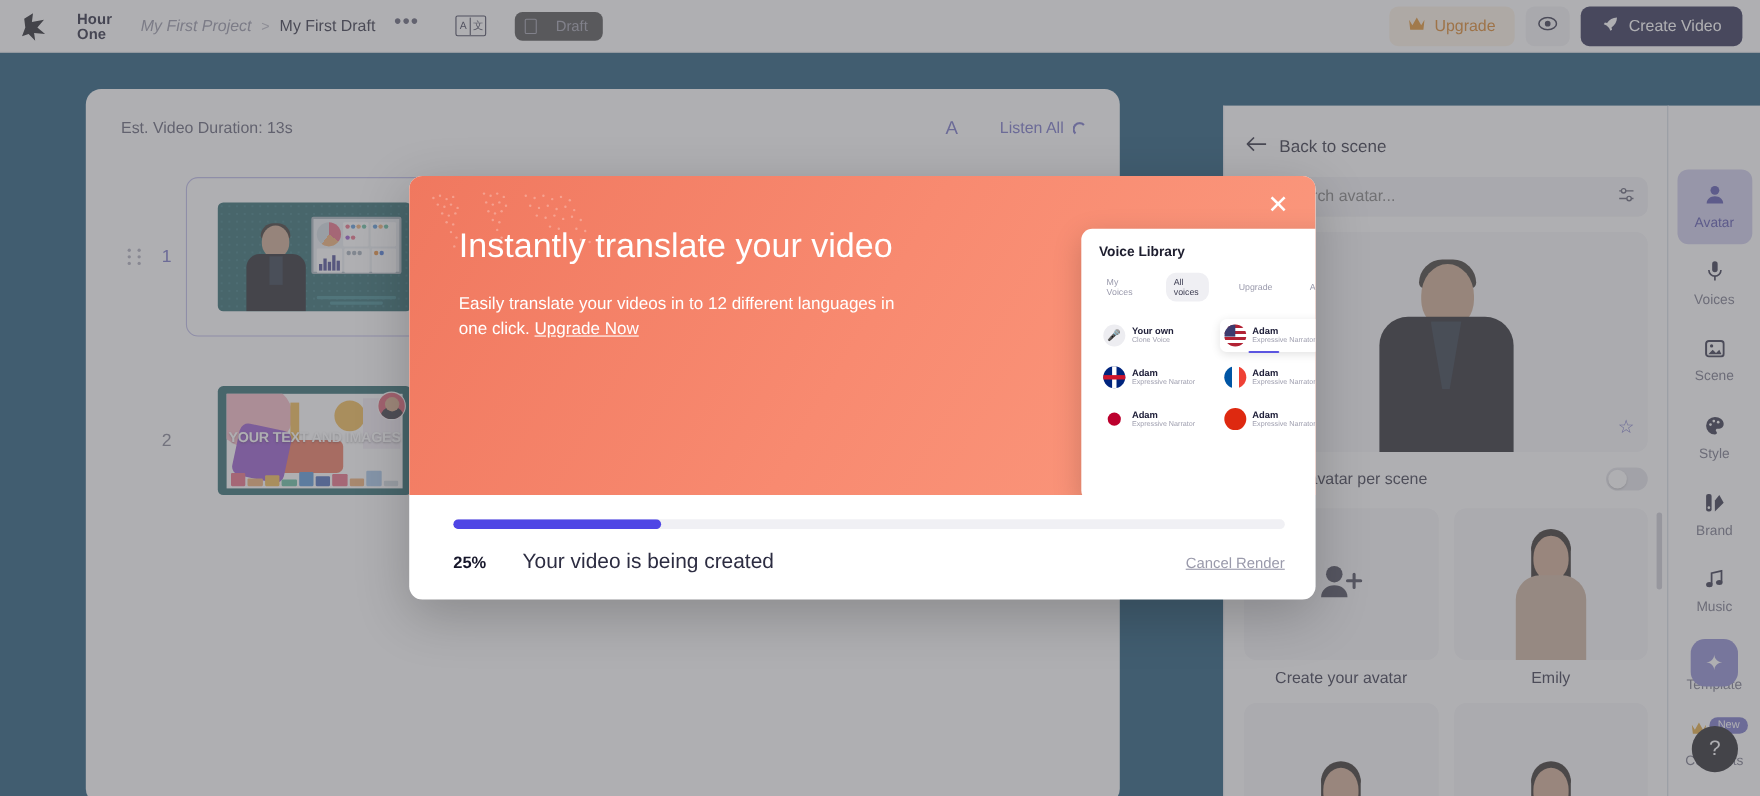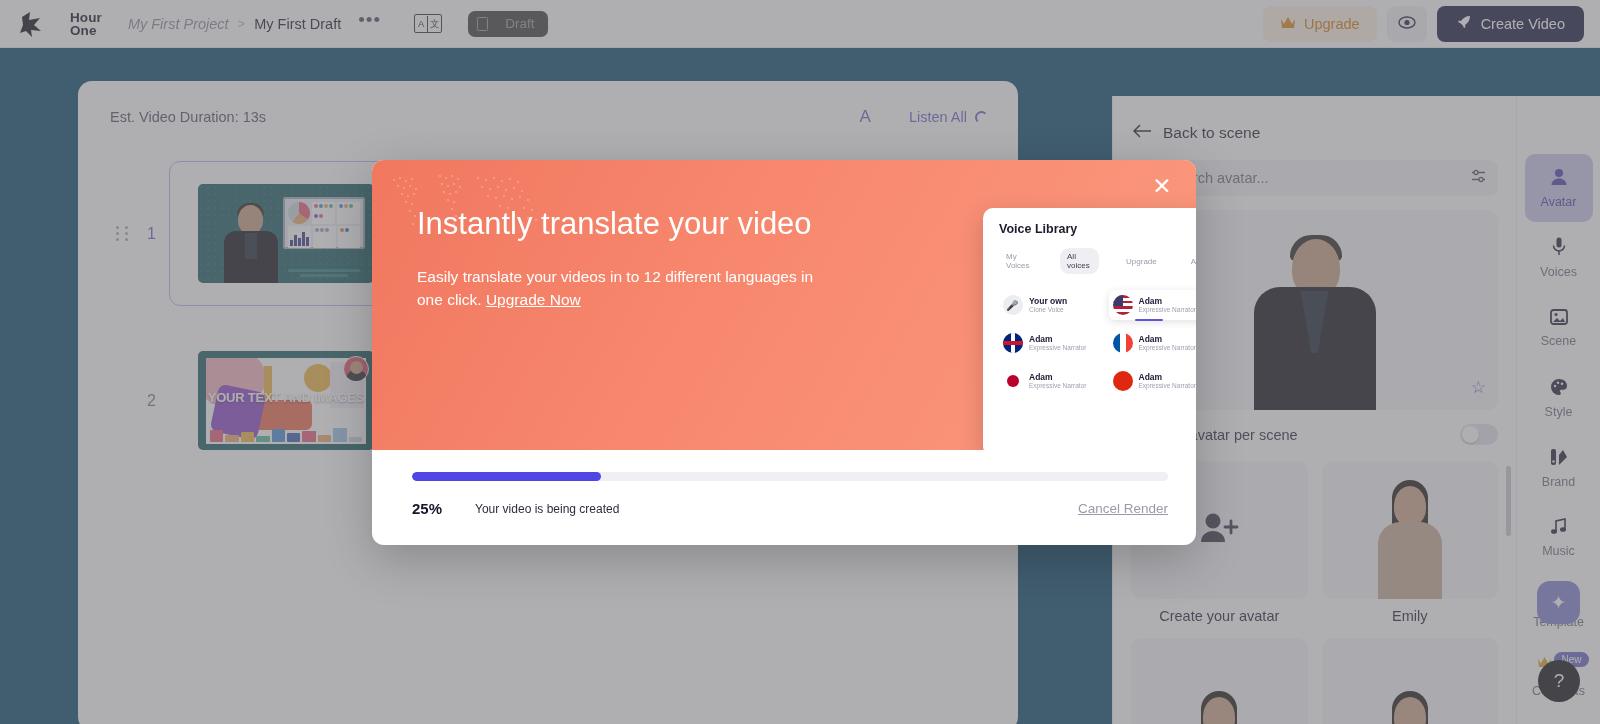--- a/index.html
+++ b/index.html
@@ -203,21 +203,21 @@
   .flag.jp { background: #fff; }
   .flag.jp::before { content: ""; position: absolute; left: 50%; top: 50%; transform: translate(-50%,-50%); width: 12px; height: 12px; border-radius: 50%; background: #bc002d; }
   .flag.cn { background: #de2910; }
   .vtxt b { display: block; font-size: 8.5px; color: #20203a; font-weight: 700; line-height: 10px; }
   .vtxt span { display: block; font-size: 6.5px; color: #a0a0b0; line-height: 8px; }
   .modal-bot { padding: 22px 28px 0 40px; }
   .bar { height: 9px; border-radius: 6px; background: #f0f0f4; overflow: hidden; }
   .bar i { display: block; height: 100%; border-radius: 6px; background: #4f46e5; }
   .bot-row { display: flex; align-items: center; margin-top: 19px; }
   .pct { font-size: 15px; font-weight: 700; color: #16162a; margin-right: 33px; }
-  .stat { font-size: 12px; color: #2d2d42; }
+  .stat { font-size: 19px; color: #2d2d42; }
   .cancel { margin-left: auto; font-size: 13.5px; color: #9a9aab; text-decoration: underline; cursor: pointer; }
 </style>
 </head>
 <body>
 
 <div class="app">
 
   <div class="base">
 
     <div class="topbar">

